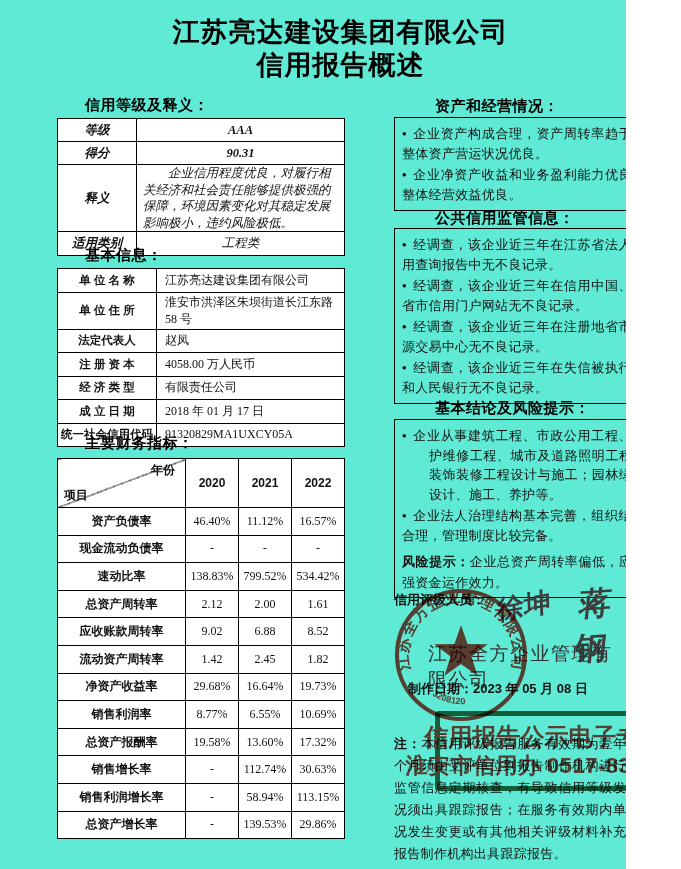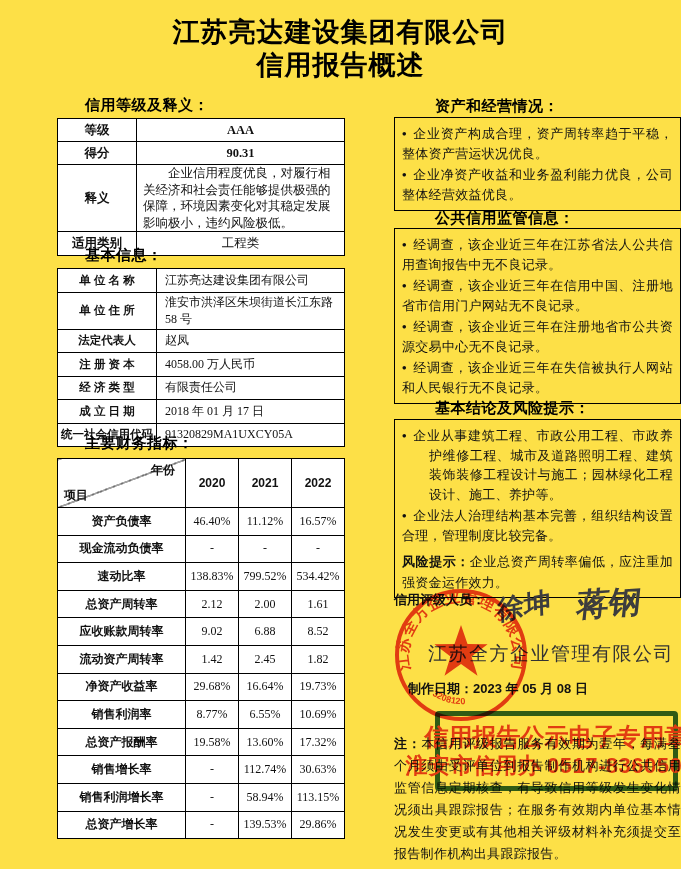--- a/index.html
+++ b/index.html
@@ -1,29 +1,29 @@
 <!DOCTYPE html>
 <html lang="zh"><head>
 <meta charset="utf-8">
 <style>
   html,body{margin:0;padding:0;background:#fff;}
-  .page{position:relative;width:681px;height:869px;background:#fde047;overflow:hidden;
+  .page{position:relative;width:626px;height:869px;background:#5eead4;overflow:hidden;
         font-family:"Liberation Serif","DejaVu Serif",serif;color:#111;}
 
   .title{position:absolute;top:16px;left:0;width:681px;text-align:center;
          font-family:"Liberation Sans","DejaVu Sans",sans-serif;
          font-weight:bold;font-size:27px;line-height:33px;color:#000;letter-spacing:1px;}
 
   .sec-h{position:absolute;font-family:"Liberation Sans","DejaVu Sans",sans-serif;
          font-weight:bold;font-size:15px;color:#000;letter-spacing:.5px;}
 
   
   table{border-collapse:collapse;background:#fff;}
   td{border:1px solid #000;}
-  .t-rating{position:absolute;left:57px;top:118px;width:288px;table-layout:fixed;}
+  .t-rating{position:absolute;left:57px;top:118px;width:288px;table-layout:fixed;font-style:italic;}
   .t-rating td{font-size:12.5px;text-align:center;vertical-align:middle;padding:2px 3px;}
   .t-rating td.k{width:72px;font-family:"Liberation Sans","DejaVu Sans",sans-serif;font-weight:bold;}
   .t-rating tr:nth-child(1) td{height:18px;font-weight:bold;}
   .t-rating tr:nth-child(2) td{height:18px;font-weight:bold;}
   .t-rating tr:nth-child(3) td.v{text-align:left;text-indent:2em;line-height:16.5px;padding:0 6px;font-weight:normal;}
   .t-rating tr:nth-child(4) td{height:19px;}
 
   .t-basic{position:absolute;left:57px;top:268px;width:288px;table-layout:fixed;}
   .t-basic td{font-size:12px;height:20.5px;vertical-align:middle;}
   .t-basic td.k{width:96px;text-align:center;font-family:"Liberation Sans","DejaVu Sans",sans-serif;

